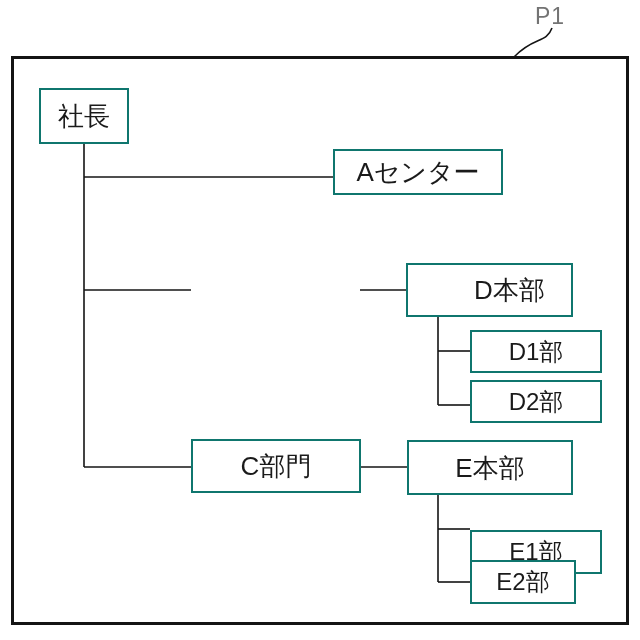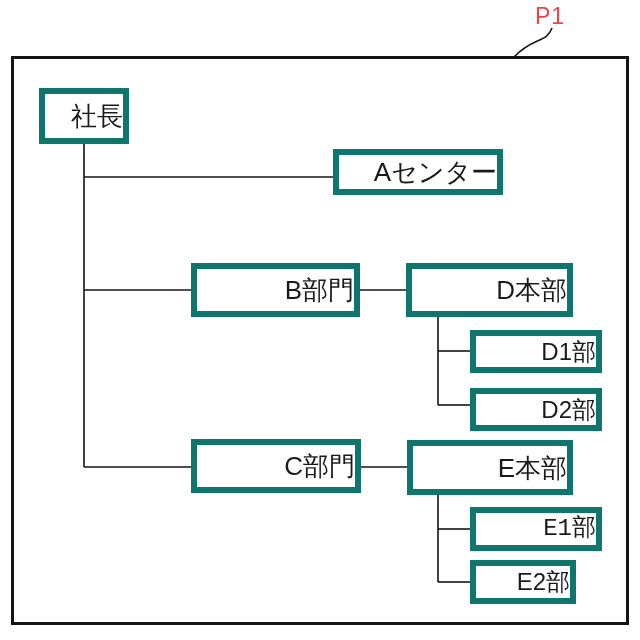--- a/index.html
+++ b/index.html
@@ -15,21 +15,21 @@
     font-family: "Liberation Sans", sans-serif;
     color: #1a1a1a;
     overflow: hidden;
   }
   .figure-label {
     position: absolute;
     left: 535px;
     top: 3px;
     font-size: 23px;
     letter-spacing: 1px;
-    color: #ef4444;
+    color: #737373;
     z-index: 3;
   }
   .lines {
     position: absolute;
     left: 0;
     top: 0;
     z-index: 1;
   }
   .frame {
     position: absolute;
@@ -37,25 +37,25 @@
     top: 56px;
     width: 618px;
     height: 569px;
     border: 3px solid #141414;
     box-sizing: border-box;
     z-index: 0;
   }
   .node {
     position: absolute;
     box-sizing: border-box;
-    border: 6px solid #0f766e;
+    border: 2px solid #0f766e;
     background: #ffffff;
     display: flex;
     align-items: center;
-    justify-content: flex-end;
+    justify-content: center;
     font-size: 26px;
     line-height: 1;
     z-index: 2;
     white-space: nowrap;
   }
   .node.small {
     font-size: 24px;
   }
 </style>
 </head>
@@ -93,45 +93,42 @@
   </svg>
 
   <div class="node" style="left:39px; top:88px; width:90px; height:56px;">
     <span>社長</span>
   </div>
 
   <div class="node" style="left:333px; top:149px; width:170px; height:46px;">
     <span>Aセンター</span>
   </div>
 
-  <div class="node" style="left:191px; top:263px; width:169px; height:54px;">
-    <span>B部門</span>
-  </div>
 
   <div class="node" style="left:406px; top:263px; width:167px; height:54px;padding-left:40px;">
     <span>D本部</span>
   </div>
 
   <div class="node small" style="left:470px; top:330px; width:132px; height:43px;">
     <span>D1部</span>
   </div>
 
-  <div class="node small" style="left:470px; top:388px; width:132px; height:43px;">
+  <div class="node small" style="left:470px; top:380px; width:132px; height:43px;">
     <span>D2部</span>
   </div>
 
   <div class="node" style="left:407px; top:440px; width:166px; height:55px;">
     <span>E本部</span>
   </div>
 
   <div class="node" style="left:191px; top:439px; width:170px; height:54px;">
     <span>C部門</span>
   </div>
 
-  <div class="node small" style="left:470px; top:507px; width:132px; height:44px;font-family:Liberation Mono, monospace;">
+  <div class="node small" style="left:470px; top:530px; width:132px; height:44px;">
     <span>E1部</span>
   </div>
 
   <div class="node small" style="left:470px; top:560px; width:106px; height:44px;">
     <span>E2部</span>
   </div>
 
 </div>
 
 </body></html>

